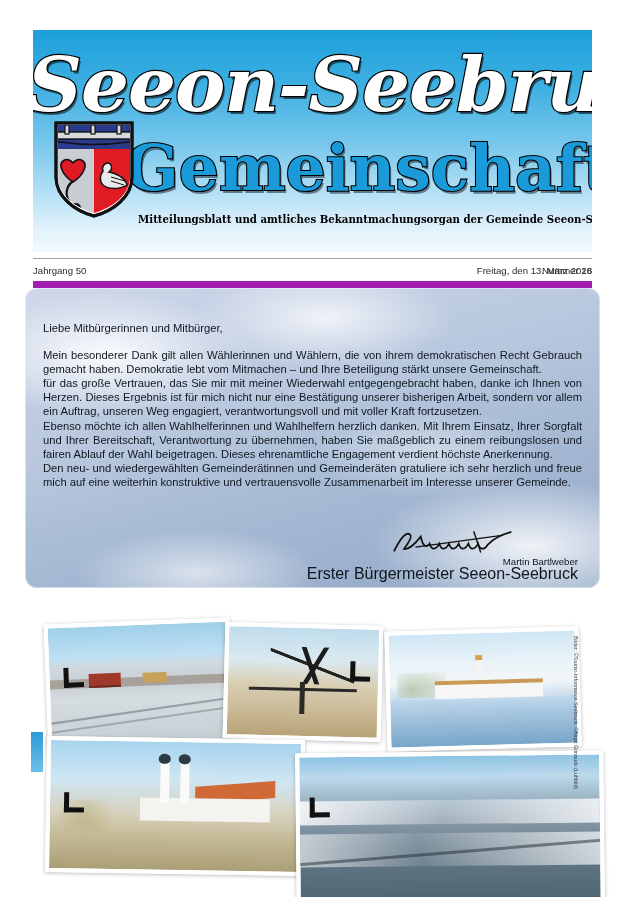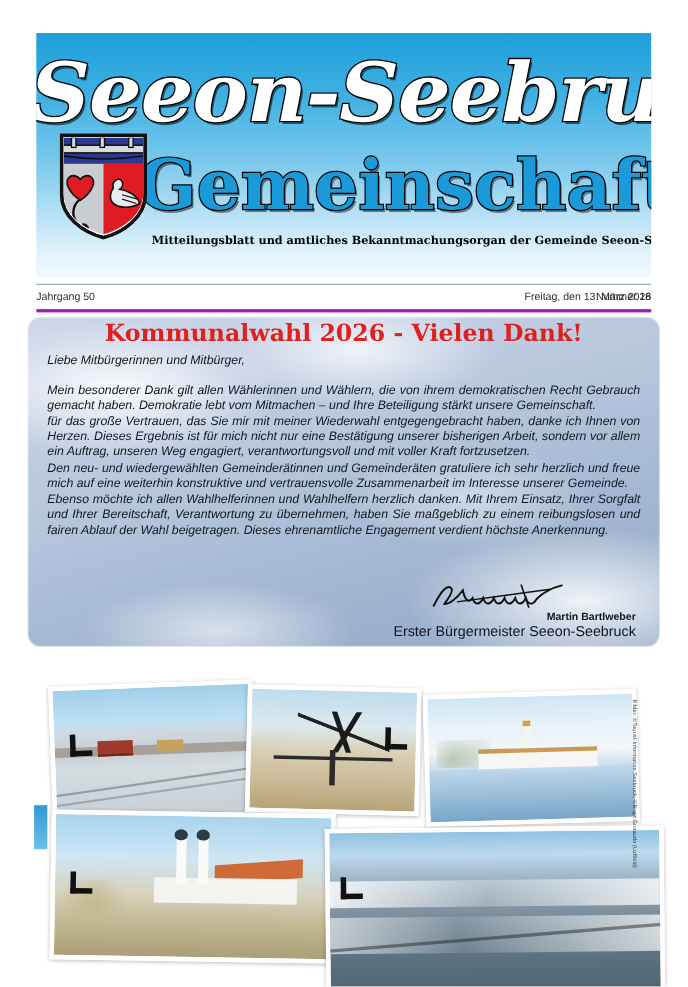--- a/index.html
+++ b/index.html
@@ -48,21 +48,21 @@
     position:absolute;left:105px;width:454px;text-align:center;
     font-family:"DejaVu Serif",serif;font-weight:700;
     color:#000;font-size:10.2px;line-height:13px;white-space:nowrap;
   }
   .mh-line1{top:183px;}
   .mh-line2{top:196px;}
 
   
   .issuebar{
     position:absolute;left:33px;top:258px;width:559px;height:22px;
-    border-top:1px solid #9aa0a6;border-bottom:3px solid #a21caf;
+    border-top:1px solid #9aa0a6;border-bottom:7px solid #a21caf;
     display:flex;align-items:center;justify-content:space-between;
     font-size:9.6px;color:#2b2b2b;
   }
   .issuebar span{display:block;}
   .ib-center{position:absolute;left:16px;right:0;text-align:right;}
 
   
   .article{
     position:absolute;left:25px;top:288px;width:575px;height:300px;
     border-radius:12px;overflow:hidden;
@@ -78,29 +78,29 @@
   .headline{
     position:absolute;left:0;top:3px;width:575px;text-align:center;
     font-family:"DejaVu Serif",serif;font-weight:700;
     font-size:21.5px;line-height:26px;color:#e02020;
     text-shadow:0 1px 0 rgba(255,255,255,.35);
   }
   .body-text{
     position:absolute;left:18px;top:33px;width:539px;
     font-size:11.2px;line-height:14.1px;color:#10161f;
   }
-  .body-text p{margin:0;text-align:justify;font-style:italic;}
+  .body-text p{margin:0;text-align:justify;}
   .salutation{margin-bottom:13px !important;text-align:left !important;}
   .para{margin-bottom:0 !important;}
   .sig-wrap{
     position:absolute;right:22px;bottom:8px;width:300px;text-align:right;
   }
   .sig-mark{height:30px;display:block;margin-left:auto;margin-right:48px;}
-  .sig-name{font-size:9.6px;line-height:12px;color:#10161f;font-weight:700;}
-  .sig-role{font-size:13px;line-height:12px;color:#10161f;}
+  .sig-name{font-size:9.6px;line-height:12px;color:#10161f;font-weight:400;}
+  .sig-role{font-size:16px;line-height:12px;color:#10161f;}
 
   
   .collage{position:absolute;left:0;top:600px;width:625px;height:297px;overflow:hidden;}
   .photo{
     position:absolute;background:#fff;
     border:4px solid #fff;
     box-shadow:0 1px 4px rgba(0,0,0,.28);
     overflow:hidden;
   }
   .photo .img{position:absolute;inset:0;}
@@ -228,28 +228,27 @@
     <div class="mh-line mh-line1">Mitteilungsblatt und amtliches Bekanntmachungsorgan der Gemeinde Seeon-Seebruck</div>
   </div>
 
   <div class="issuebar">
     <span>Jahrgang 50</span>
     <span class="ib-center">Freitag, den 13. März 2026</span>
     <span>Nummer 18</span>
   </div>
 
   <div class="article">
-    <div class="headline">Kommunalwahl 2026 - Vielen Dank!</div>
 
     <div class="body-text">
       <p class="salutation">Liebe Mitbürgerinnen und Mitbürger,</p>
       <p class="para">Mein besonderer Dank gilt allen Wählerinnen und Wählern, die von ihrem demokratischen Recht Gebrauch gemacht haben. Demokratie lebt vom Mitmachen – und Ihre Beteiligung stärkt unsere Gemeinschaft.</p>
       <p class="para">für das große Vertrauen, das Sie mir mit meiner Wiederwahl entgegengebracht haben, danke ich Ihnen von Herzen. Dieses Ergebnis ist für mich nicht nur eine Bestätigung unserer bisherigen Arbeit, sondern vor allem ein Auftrag, unseren Weg engagiert, verantwortungsvoll und mit voller Kraft fortzusetzen.</p>
+      <p class="para">Ebenso möchte ich allen Wahlhelferinnen und Wahlhelfern herzlich danken. Mit Ihrem Einsatz, Ihrer Sorgfalt und Ihrer Bereitschaft, Verantwortung zu übernehmen, haben Sie maßgeblich zu einem reibungslosen und fairen Ablauf der Wahl beigetragen. Dieses ehrenamtliche Engagement verdient höchste Anerkennung.</p>
       <p class="para">Den neu- und wiedergewählten Gemeinderätinnen und Gemeinderäten gratuliere ich sehr herzlich und freue mich auf eine weiterhin konstruktive und vertrauensvolle Zusammenarbeit im Interesse unserer Gemeinde.</p>
-      <p class="para">Ebenso möchte ich allen Wahlhelferinnen und Wahlhelfern herzlich danken. Mit Ihrem Einsatz, Ihrer Sorgfalt und Ihrer Bereitschaft, Verantwortung zu übernehmen, haben Sie maßgeblich zu einem reibungslosen und fairen Ablauf der Wahl beigetragen. Dieses ehrenamtliche Engagement verdient höchste Anerkennung.</p>
     </div>
 
     <div class="sig-wrap">
       <svg class="sig-mark" viewBox="0 0 160 34">
         <path d="M6 28 C14 12 20 6 24 10 C27 13 20 22 17 26 C22 27 30 20 36 12
                  C38 22 42 26 46 20 C48 27 53 28 57 20 C59 27 64 28 68 20
                  C70 27 75 28 79 20 C81 27 86 28 90 20 C92 27 97 28 101 20
                  C103 27 108 28 112 21 C118 15 126 10 138 7" fill="none" stroke="#111" stroke-width="2" stroke-linecap="round"></path>
         <path d="M30 24 L126 11" fill="none" stroke="#111" stroke-width="1.4"></path>
         <path d="M96 6 L104 30" fill="none" stroke="#111" stroke-width="1.6"></path>

